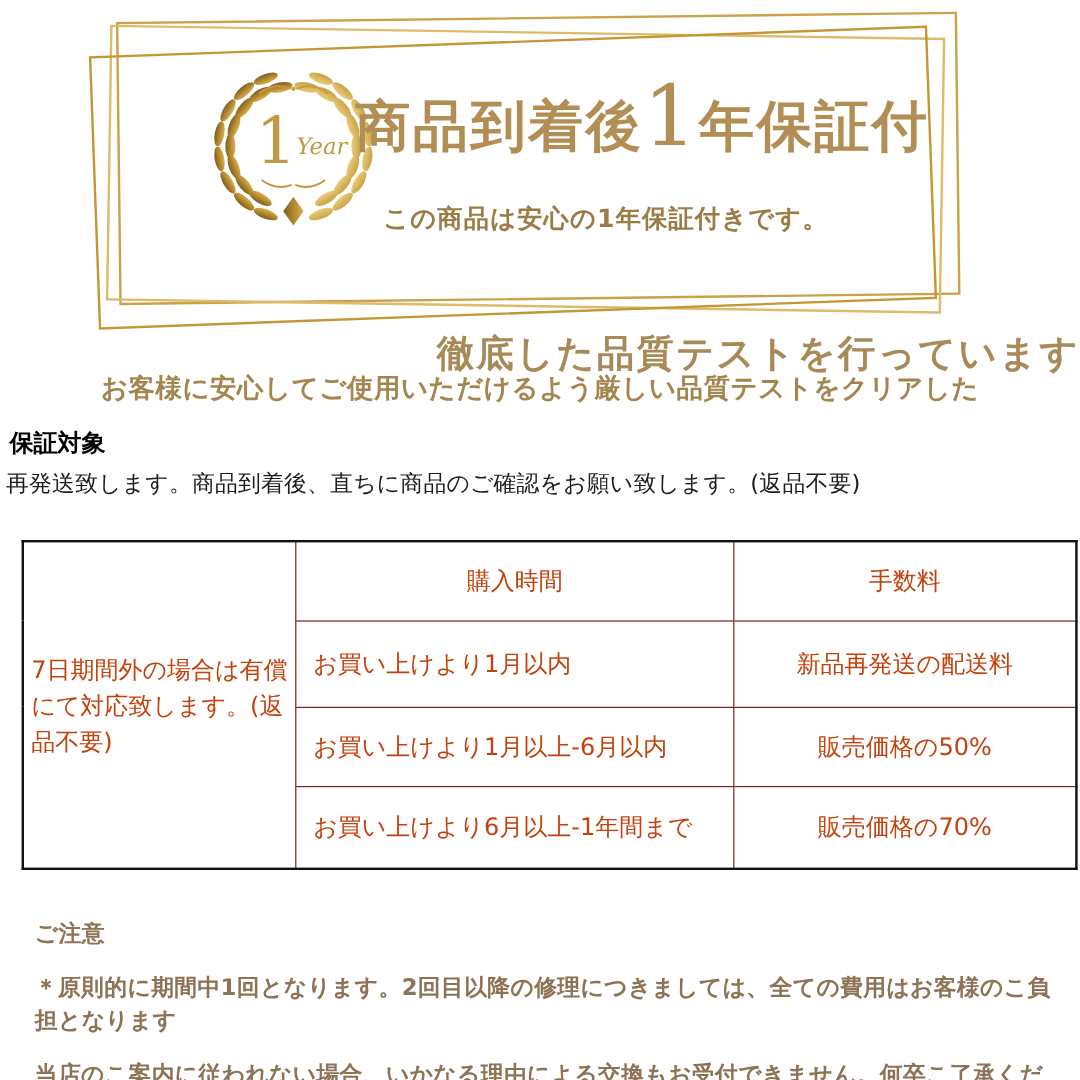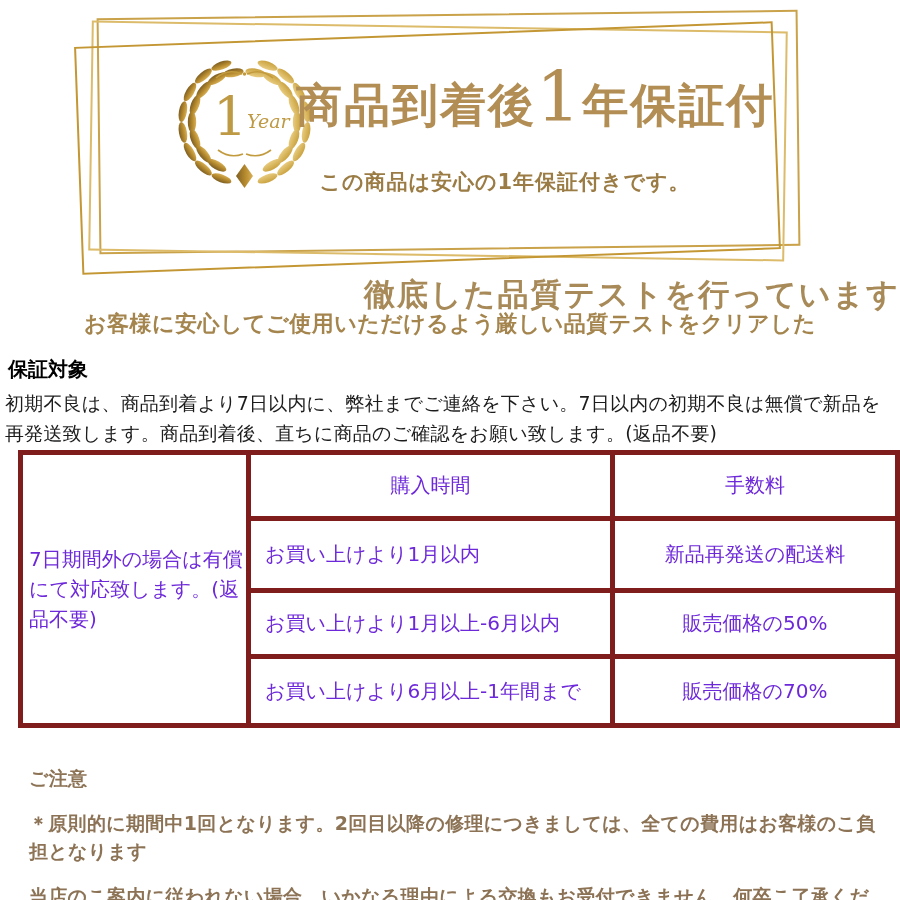--- a/index.html
+++ b/index.html
@@ -30,21 +30,21 @@
   .q-line2{top:351px;}
 
   
   .w-label{position:absolute;top:356px;left:8px;font-size:20px;font-weight:bold;color:#000;}
   .w-body{position:absolute;top:388px;left:5px;width:893px;font-size:19px;color:#1c1c1c;
           line-height:1.58;letter-spacing:0.2px;}
 
   
   .gtable{position:absolute;top:450px;left:18px;border-collapse:collapse;table-layout:fixed;
           border:2px solid #111;}
-  .gtable td,.gtable th{border:5px solid #7f1d1d;font-size:20px;color:#6d28d9;font-weight:normal;
+  .gtable td,.gtable th{border:1px solid #7f1d1d;font-size:20px;color:#c2410c;font-weight:normal;
                         vertical-align:middle;overflow:hidden;}
   .col1{width:218px;} .col2{width:362px;} .col3{width:282px;}
   .rh{height:66px;} .r1{height:72px;} .r2{height:66px;} .r3{height:69px;}
   .cell-label{text-align:left;padding:0 2px 0 6px;line-height:1.5;}
   .cell-head{text-align:center;}
   .cell-period{text-align:left;padding-left:14px;}
   .cell-fee{text-align:center;}
 
   
   .notes{position:absolute;top:748px;left:12px;width:882px;color:#8d7355;
@@ -107,21 +107,20 @@
     <span class="t-num">1</span>
     <span class="t-post">年保証付</span>
   </div>
   <div class="subtitle">この商品は安心の1年保証付きです。</div>
 
   <div class="q-heading">徹底した品質テストを行っています</div>
   <div class="q-line q-line1">お客様に安心してご使用いただけるよう厳しい品質テストをクリアした</div>
 
   <div class="w-label">保証対象</div>
   <div class="w-body">
-    <div>初期不良は、商品到着より7日以内に、弊社までご連絡を下さい。7日以内の初期不良は無償で新品を</div>
     <div>再発送致します。商品到着後、直ちに商品のご確認をお願い致します。(返品不要)</div>
   </div>
 
   <table class="gtable">
     <tbody>
       <tr class="rh">
         <td class="col1 cell-label" rowspan="4">7日期間外の場合は有償にて対応致します。(返品不要)</td>
         <th class="col2 cell-head">購入時間</th>
         <th class="col3 cell-head">手数料</th>
       </tr>

